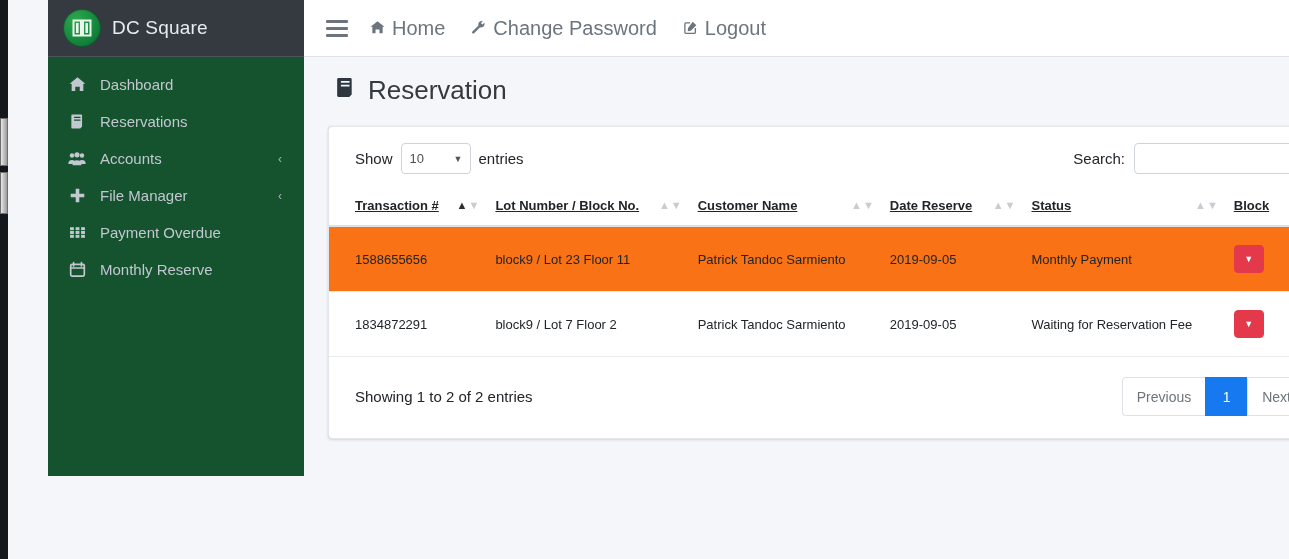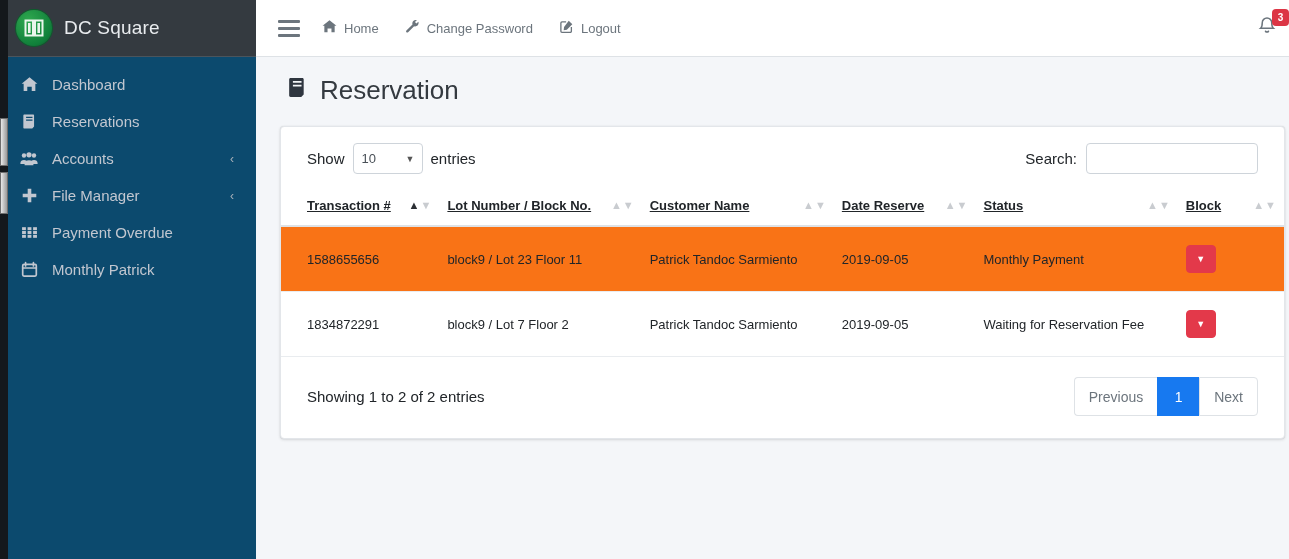--- a/index.html
+++ b/index.html
@@ -19,23 +19,23 @@
   .edge-thumb {
     position: absolute; left: 0; width: 8px;
     background: linear-gradient(to right, #e8e8e8, #9a9a9a);
     border: 1px solid #6e6e6e;
   }
   .edge-thumb.a { top: 118px; height: 48px; }
   .edge-thumb.b { top: 172px; height: 42px; }
 
   
   .sidebar {
-    width: 256px; min-width: 256px; height: 559px;
-    background: #0c4a6e; color: #c2c7d0;
-    position: relative; z-index: 20;
+    width: 256px; min-width: 256px; height: 476px;
+    background: #14532d; color: #c2c7d0;
+    position: relative; z-index: 20; margin-left: 48px;
   }
   .brand {
     height: 57px; display: flex; align-items: center; gap: 12px;
     padding: 0 16px; border-bottom: 1px solid #4b545c;
     background: #343a40;
   }
   .brand-logo {
     width: 36px; height: 36px; border-radius: 50%;
     background: radial-gradient(circle at 35% 30%, #2fa84f, #10803a 70%, #0b5c29);
     display: flex; align-items: center; justify-content: center;
@@ -63,21 +63,21 @@
 
   .topbar {
     height: 57px; background: #fff; display: flex; align-items: center;
     padding: 0 18px 0 22px; border-bottom: 1px solid #dee2e6;
   }
   .hamburger { width: 22px; display: flex; flex-direction: column; gap: 4px; cursor: pointer; margin-right: 22px;}
   .hamburger span { display: block; height: 3px; background: #6c757d; border-radius: 1px; }
   .topnav { display: flex; align-items: center; gap: 26px; }
   .topnav-link {
     display: flex; align-items: center; gap: 7px;
-    color: #6c757d; font-size: 13px; cursor: pointer; text-decoration: none;
+    color: #6c757d; font-size: 20px; cursor: pointer; text-decoration: none;
   }
   .topbar-spacer { flex: 1 1 auto; }
   .bell-wrap { position: relative; cursor: pointer; padding: 4px 6px; }
   .bell-badge {
     position: absolute; top: -3px; right: -6px;
     background: #dc3545; color: #fff; font-size: 10px; font-weight: bold;
     min-width: 17px; height: 17px; border-radius: 4px;
     display: flex; align-items: center; justify-content: center; padding: 0 4px;
   }
 
@@ -251,21 +251,21 @@
         <span class="nav-caret"></span>
       </div>
 
       <div class="nav-item">
         <span class="nav-ico">
           <svg width="17" height="17" viewBox="0 0 16 16" fill="none" stroke="currentColor" stroke-width="1.6">
             <rect x="1.6" y="3.2" width="12.8" height="11" rx="1.2"></rect>
             <path d="M4.3 1.6v3M11.7 1.6v3M1.6 6.6h12.8" stroke-linecap="round"></path>
           </svg>
         </span>
-        <span class="nav-label">Monthly Patrick</span>
+        <span class="nav-label">Monthly Reserve</span>
         <span class="nav-caret"></span>
       </div>
 
     </nav>
   </aside>
 
   <div class="main">
 
     <div class="topbar">
       <div class="hamburger">

